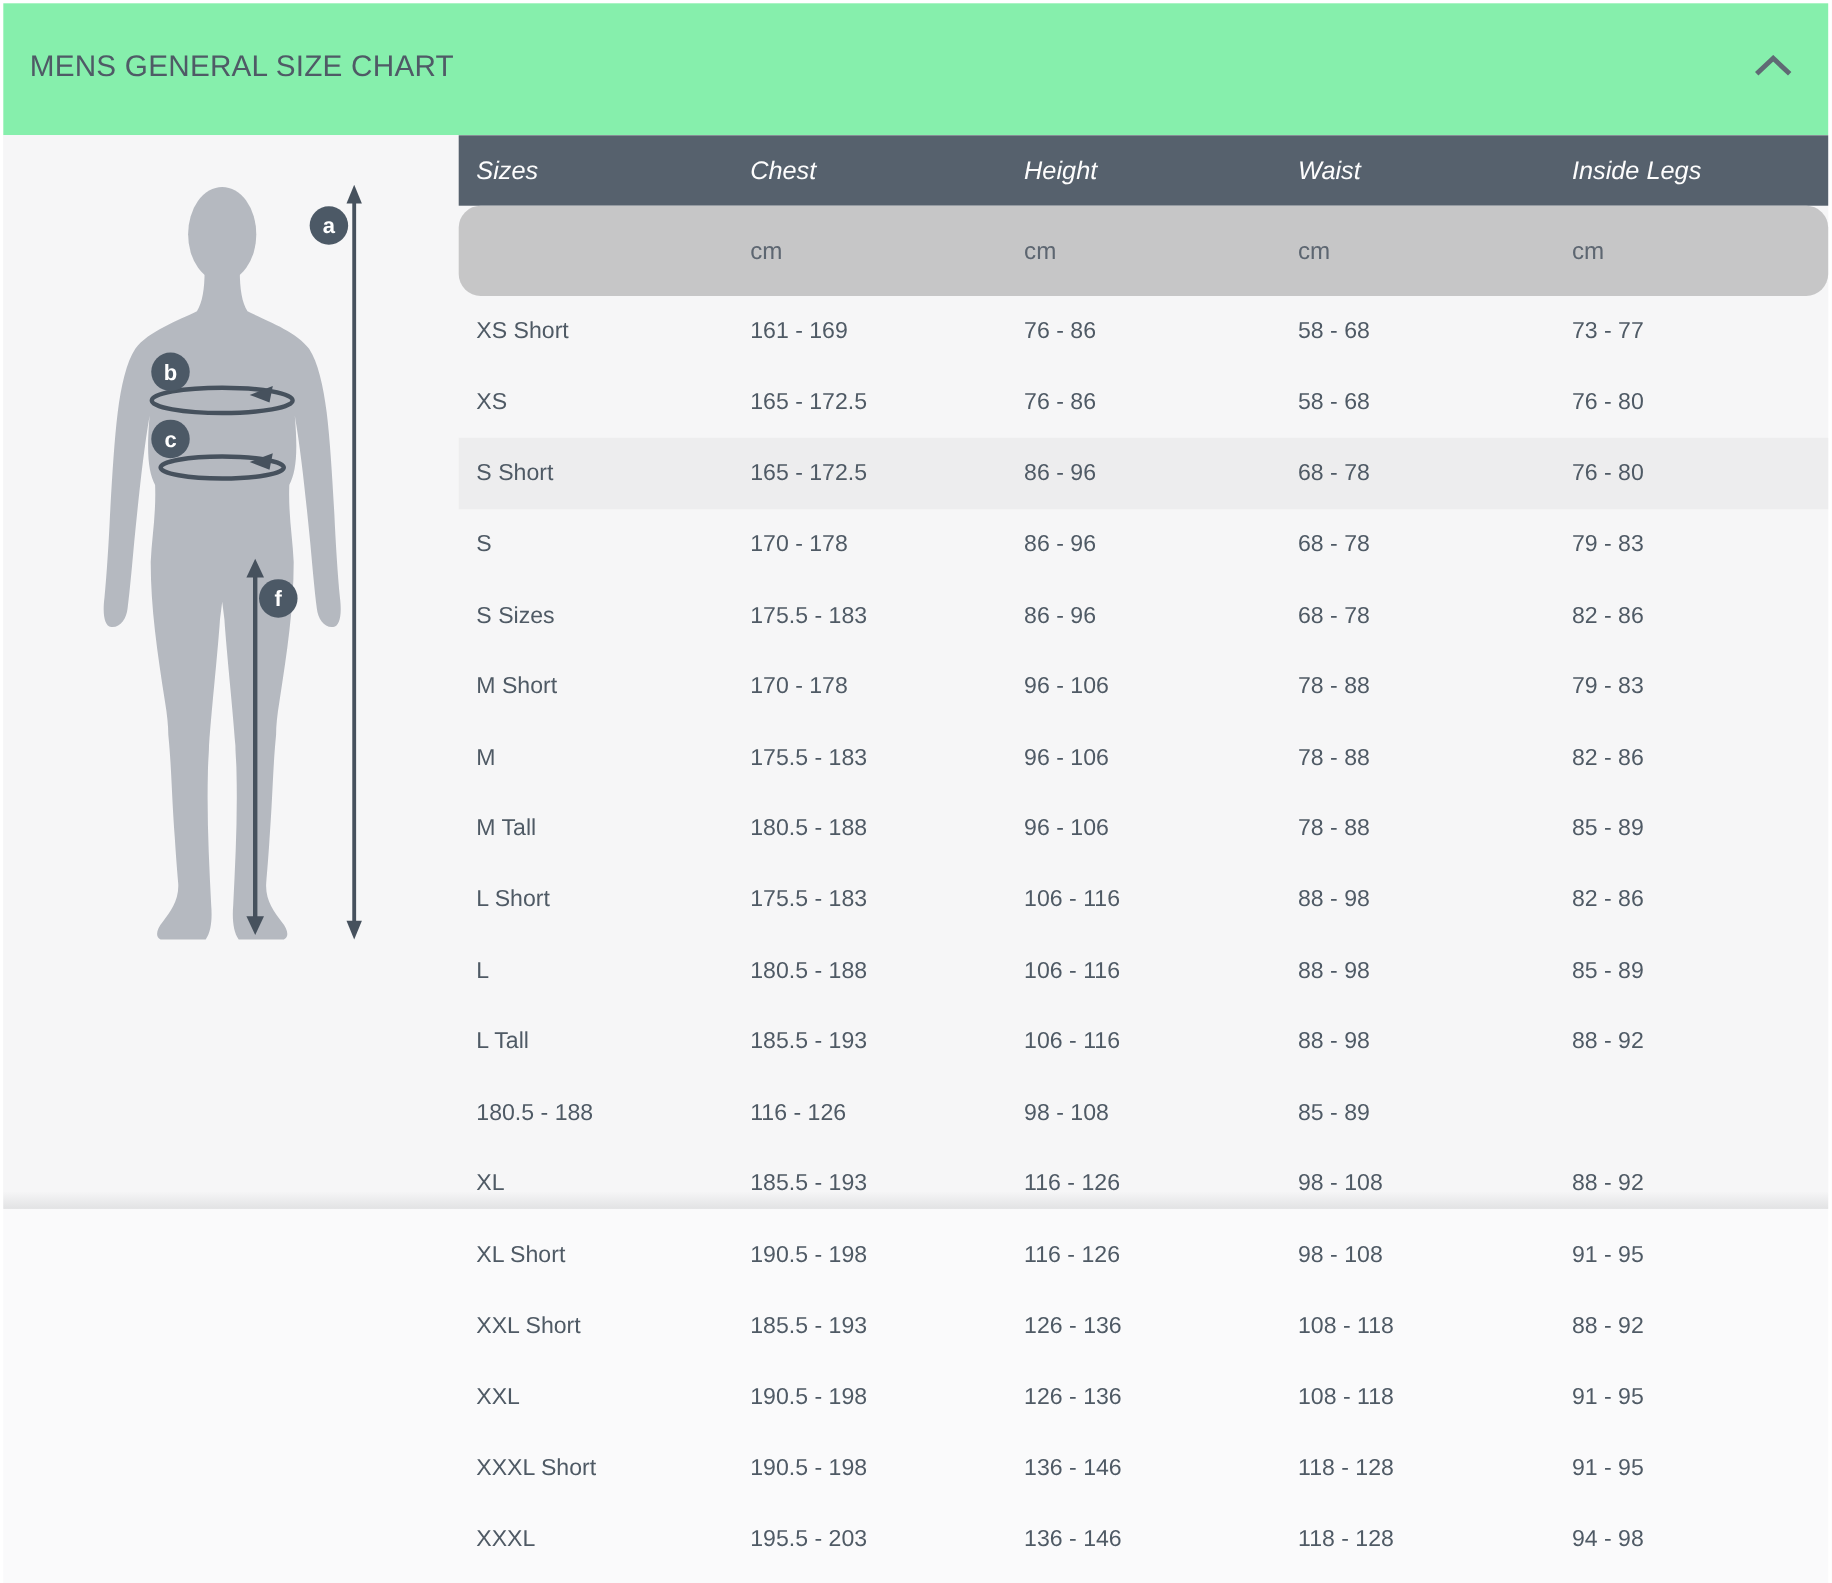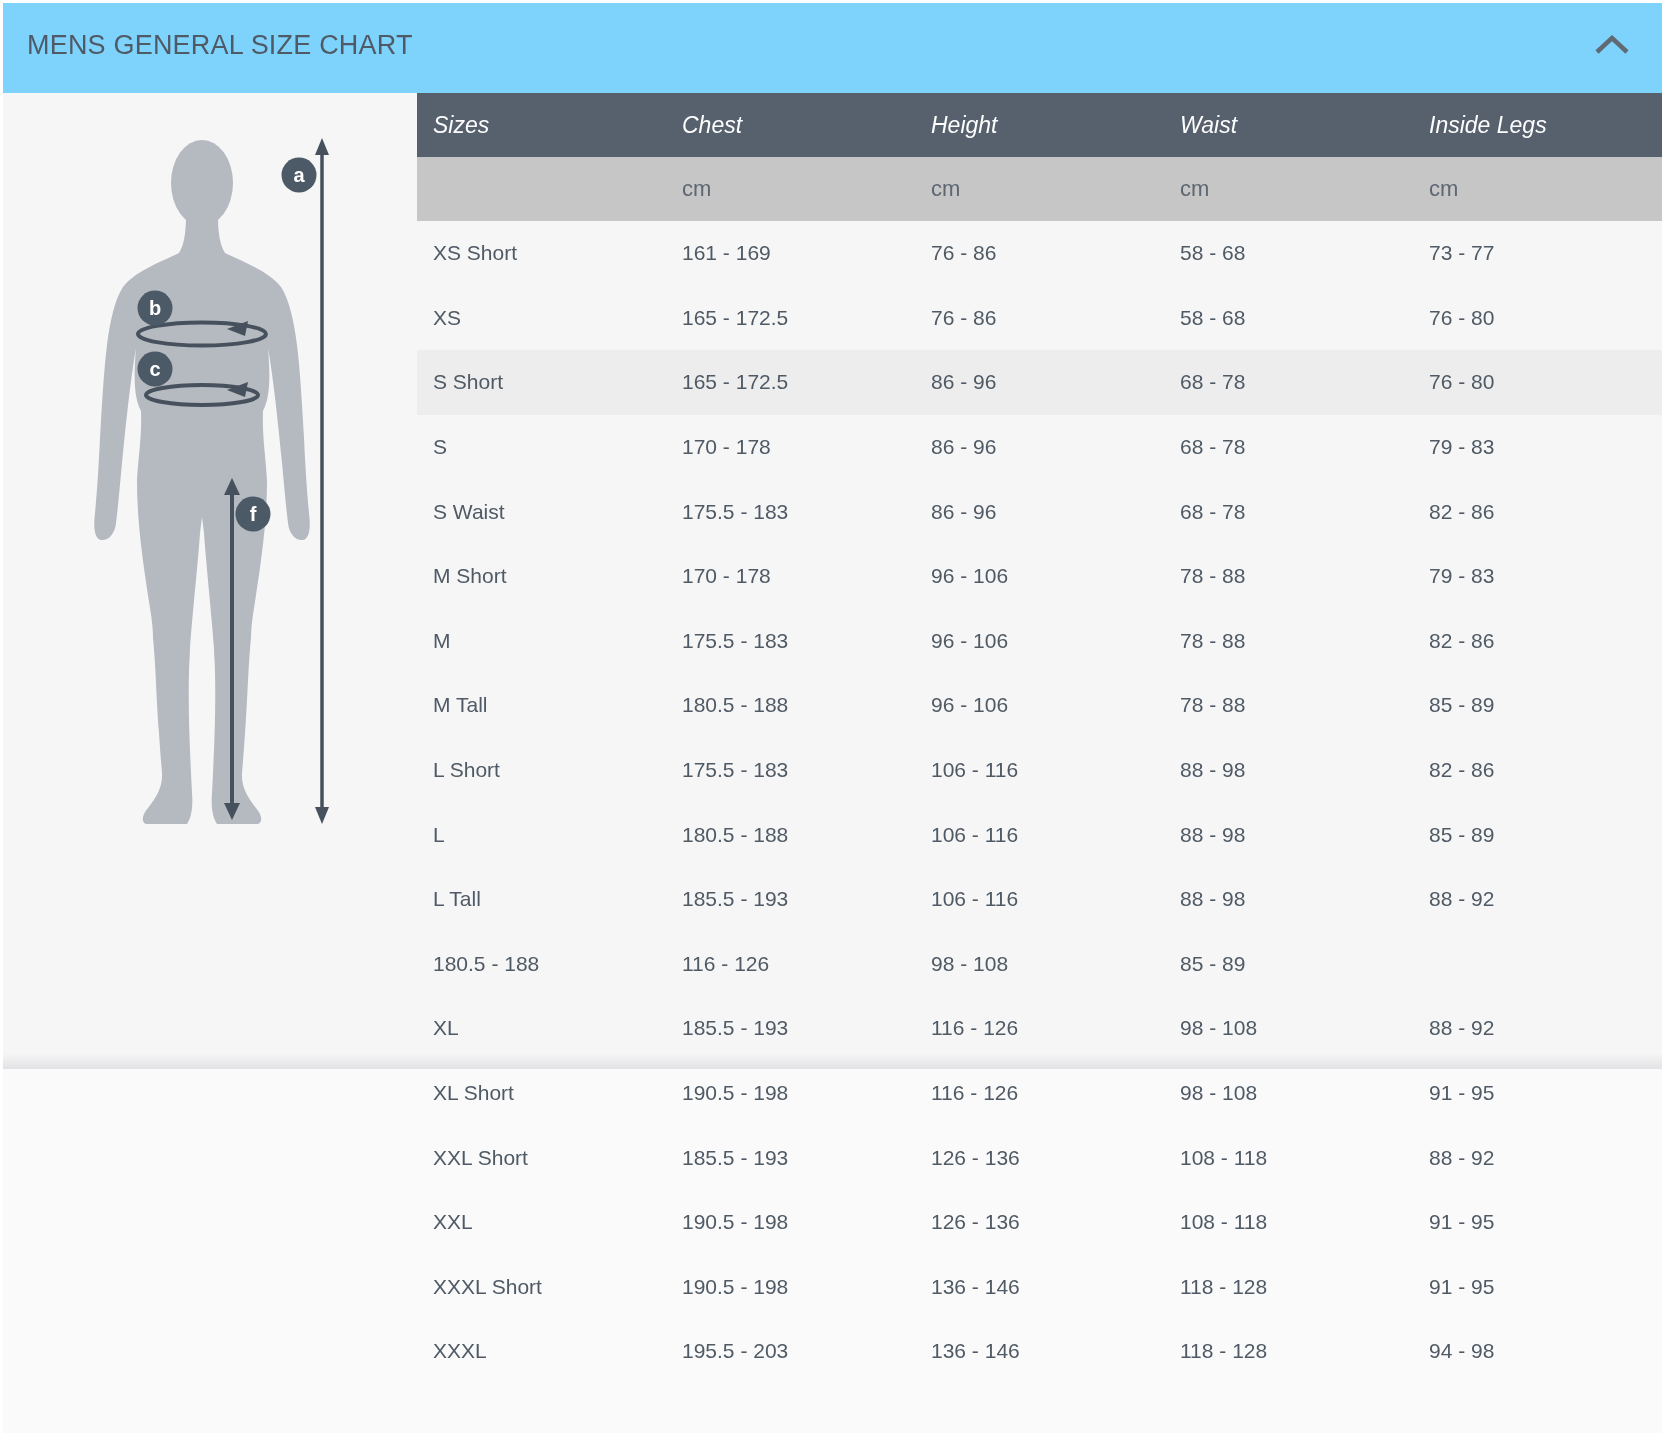--- a/index.html
+++ b/index.html
@@ -4,42 +4,42 @@
 <style>
   html,body{margin:0;padding:0;background:#ffffff;}
   body{
     width:1665px;height:1439px;position:relative;overflow:hidden;
     font-family:"Liberation Sans", sans-serif;
   }
   .widget{position:absolute;left:3px;top:3px;width:1659px;height:1433px;background:#ffffff;}
 
   
   .titlebar{
-    height:90px;background:#7dd3fc;box-sizing:border-box;
+    height:120px;background:#86efac;box-sizing:border-box;
     display:flex;align-items:center;justify-content:space-between;
     padding:0 32px 6px 24px;cursor:pointer;
   }
   .titlebar .title{font-size:27px;font-weight:500;color:#4f5a66;letter-spacing:.2px;}
   .chev{display:flex;align-items:center;}
 
   
   .content{position:relative;height:1340px;background:#fafafb;}
   .upper-band{position:absolute;left:0;top:0;right:0;height:976px;background:#f6f6f7;}
   .upper-band .shadow{
     position:absolute;left:0;right:0;bottom:0;height:16px;
     background:linear-gradient(to bottom, rgba(90,95,100,0), rgba(90,95,100,0.13));
   }
   .figure-wrap{position:absolute;left:0;top:0;width:414px;height:976px;}
 
   
   .size-table{position:absolute;left:414px;top:0;width:1245px;}
   .grid-row{display:grid;grid-template-columns:repeat(5,1fr);}
   .thead{height:64px;background:#56616d;}
   .thead .cell{color:#fdfdfd;font-size:23px;display:flex;align-items:center;padding-left:16px;font-style:italic;}
-  .units{height:64px;background:#c6c6c7;}
+  .units{height:82px;background:#c6c6c7;border-radius:20px;}
   .units .cell{color:#5d6671;font-size:22px;display:flex;align-items:center;padding-left:16px;}
   .row{height:64.6px;}
   .row .cell{color:#4f5a65;font-size:21px;display:flex;align-items:center;padding-left:16px;}
   .row.highlight{background:#ededee;text-align:right;}
 </style>
 </head>
 <body>
 
 <div class="widget">
 
@@ -191,21 +191,21 @@
             <div class="cell">76 - 80</div>
           </div>
           <div class="grid-row row">
             <div class="cell">S</div>
             <div class="cell">170 - 178</div>
             <div class="cell">86 - 96</div>
             <div class="cell">68 - 78</div>
             <div class="cell">79 - 83</div>
           </div>
           <div class="grid-row row">
-            <div class="cell">S Waist</div>
+            <div class="cell">S Sizes</div>
             <div class="cell">175.5 - 183</div>
             <div class="cell">86 - 96</div>
             <div class="cell">68 - 78</div>
             <div class="cell">82 - 86</div>
           </div>
           <div class="grid-row row">
             <div class="cell">M Short</div>
             <div class="cell">170 - 178</div>
             <div class="cell">96 - 106</div>
             <div class="cell">78 - 88</div>

